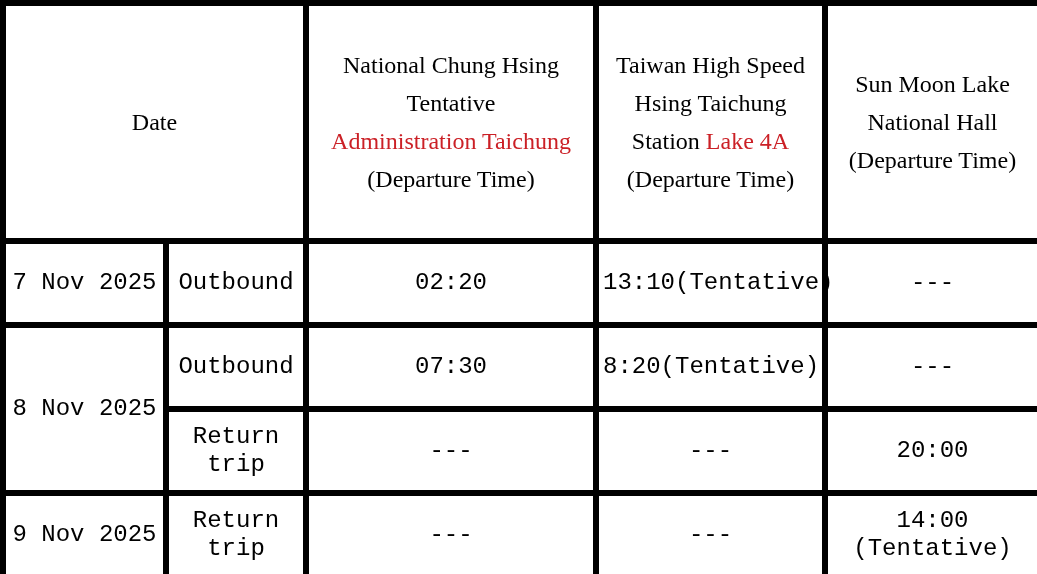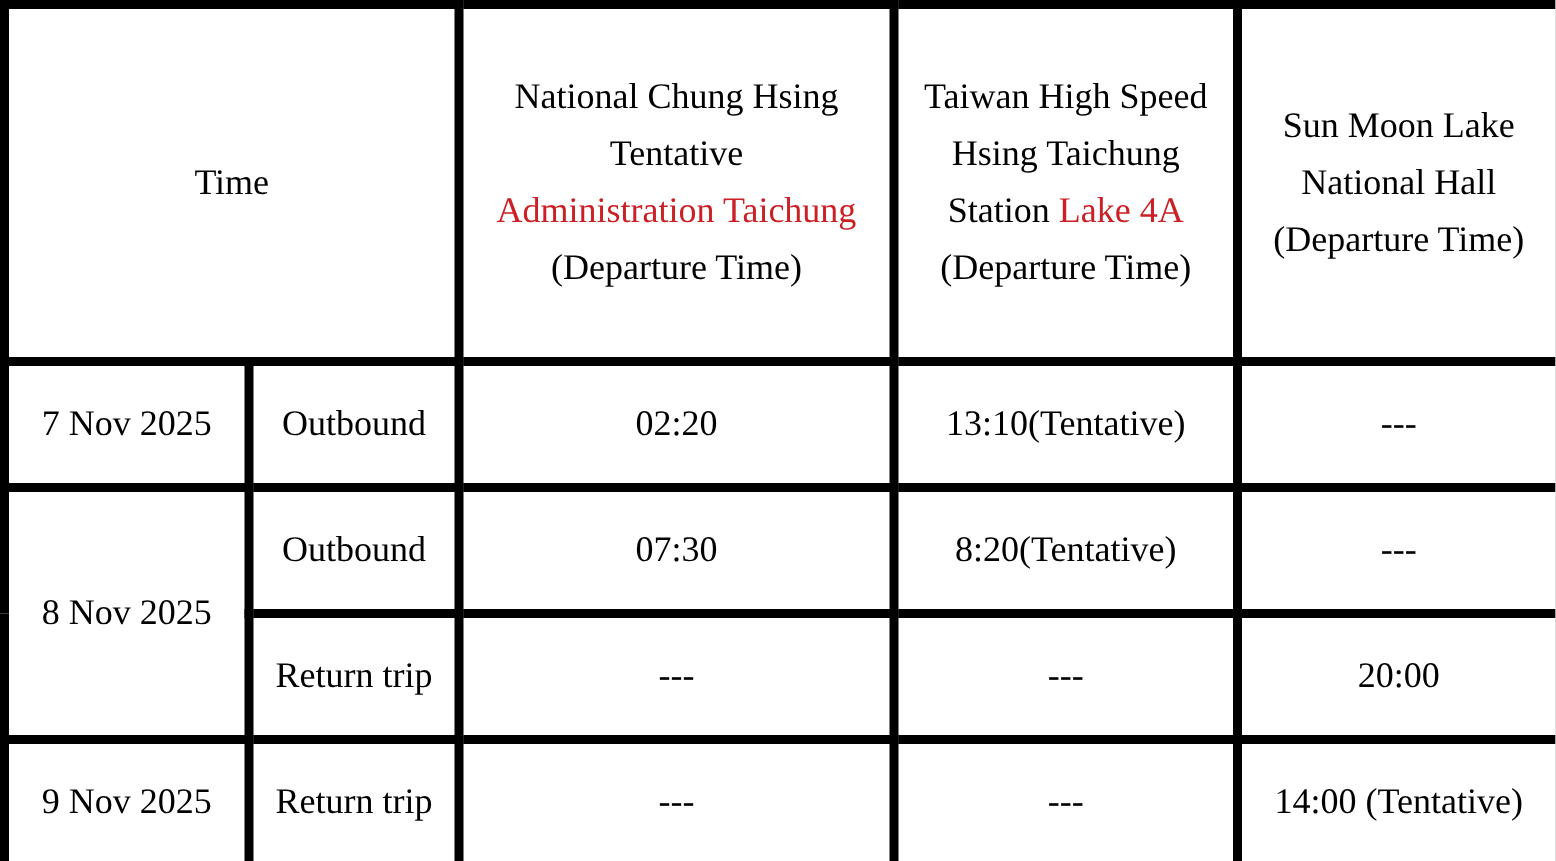--- a/index.html
+++ b/index.html
@@ -22,39 +22,39 @@
   table.schedule td {
     border: 6px solid var(--border);
     text-align: center;
     vertical-align: middle;
     padding: 0 4px;
     font-size: 24px;
     font-weight: normal;
     background: var(--bg);
   }
   tr.header-row th { line-height: 38px; }
-  td { line-height: 28px; }
+  td { line-height: 28px; font-family: Liberation Mono, monospace; }
   .line { display: block; }
   .red { color: var(--red); }
 </style>
 </head>
 <body>
 
 <div class="page">
   <table class="schedule">
     <colgroup>
       <col style="width:163px">
       <col style="width:140px">
       <col style="width:290px">
       <col style="width:229px">
       <col style="width:215px">
     </colgroup>
     <tbody>
       <tr class="header-row" style="height:238px">
-        <th colspan="2">Time</th>
+        <th colspan="2">Date</th>
         <th>
           <span class="line">National Chung Hsing</span>
           <span class="line">Tentative</span>
           <span class="line red">Administration Taichung</span>
           <span class="line">(Departure Time)</span>
         </th>
         <th>
           <span class="line">Taiwan High Speed</span>
           <span class="line">Hsing Taichung</span>
           <span class="line"><span>Station</span> <span class="red">Lake 4A</span></span>

